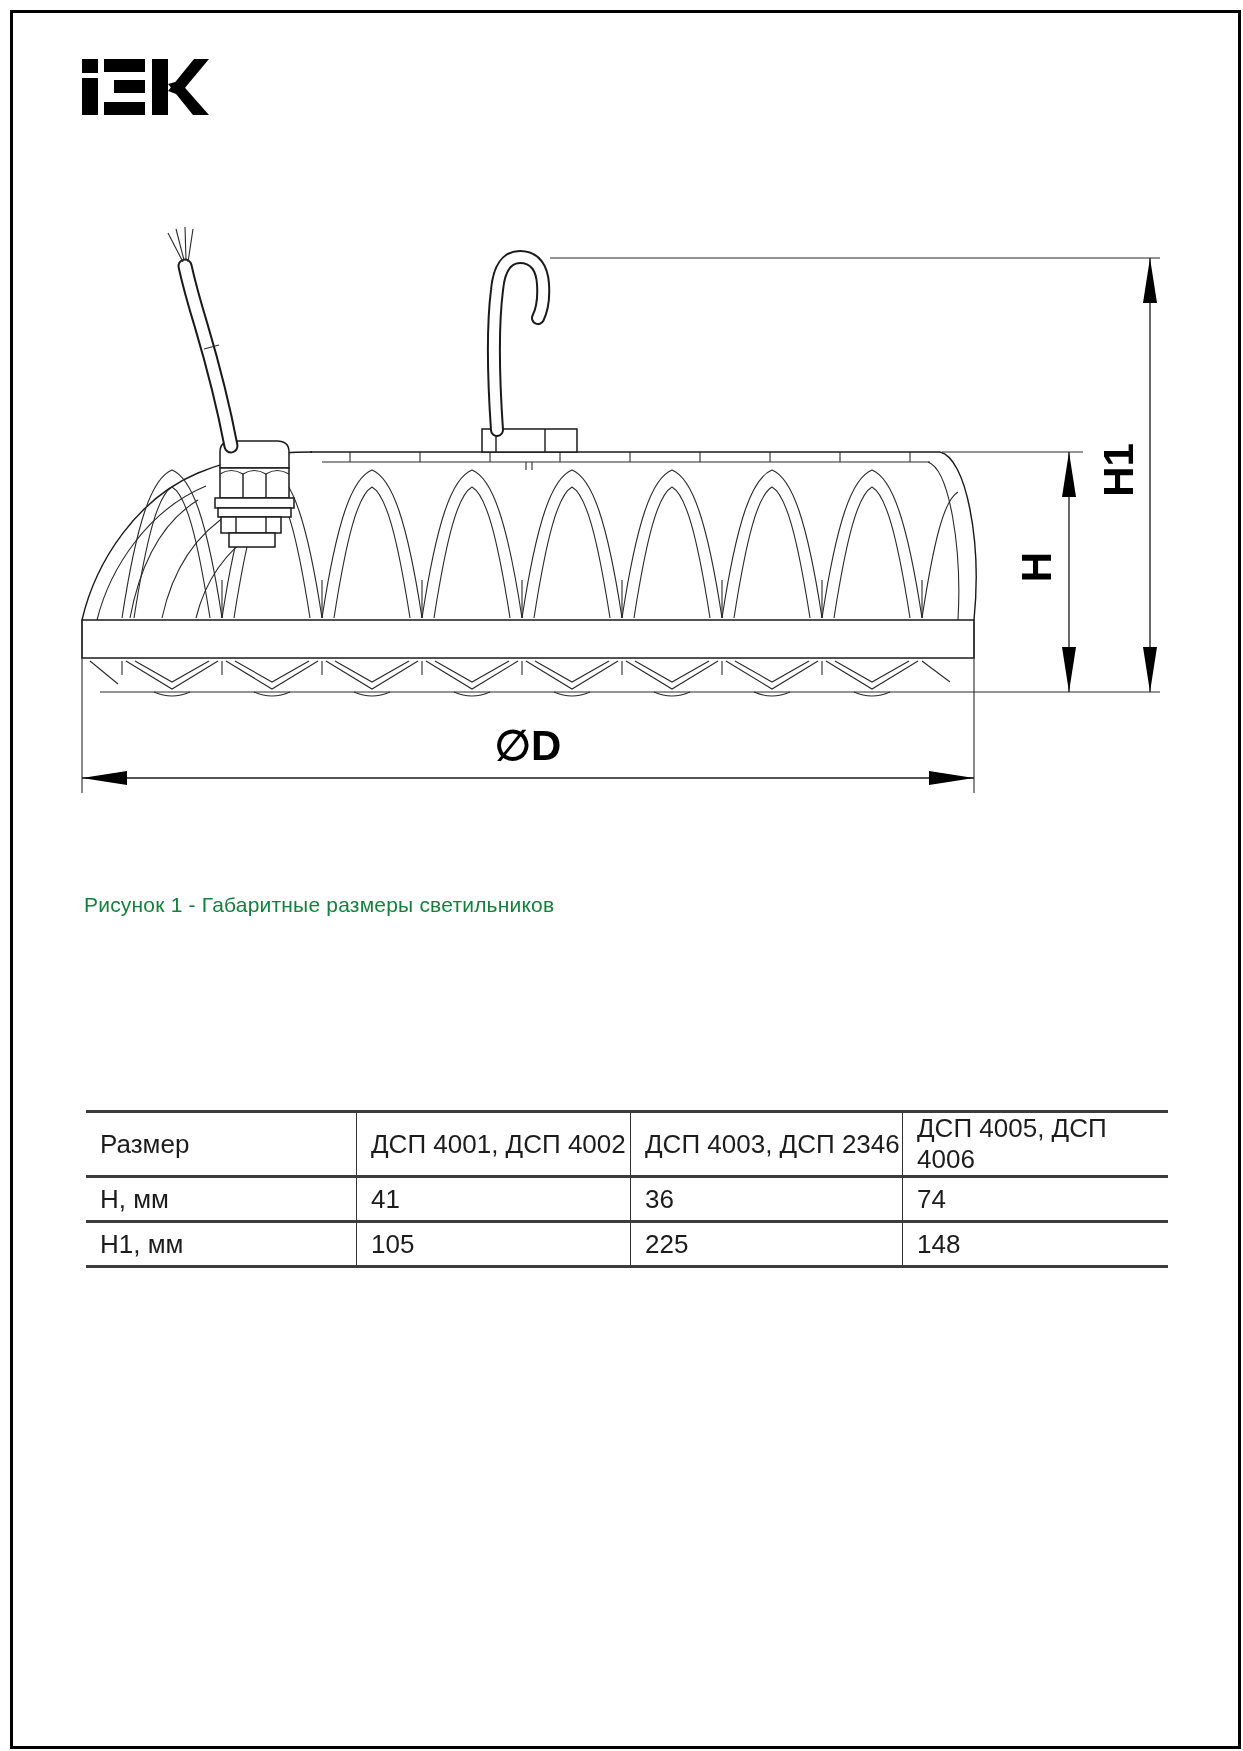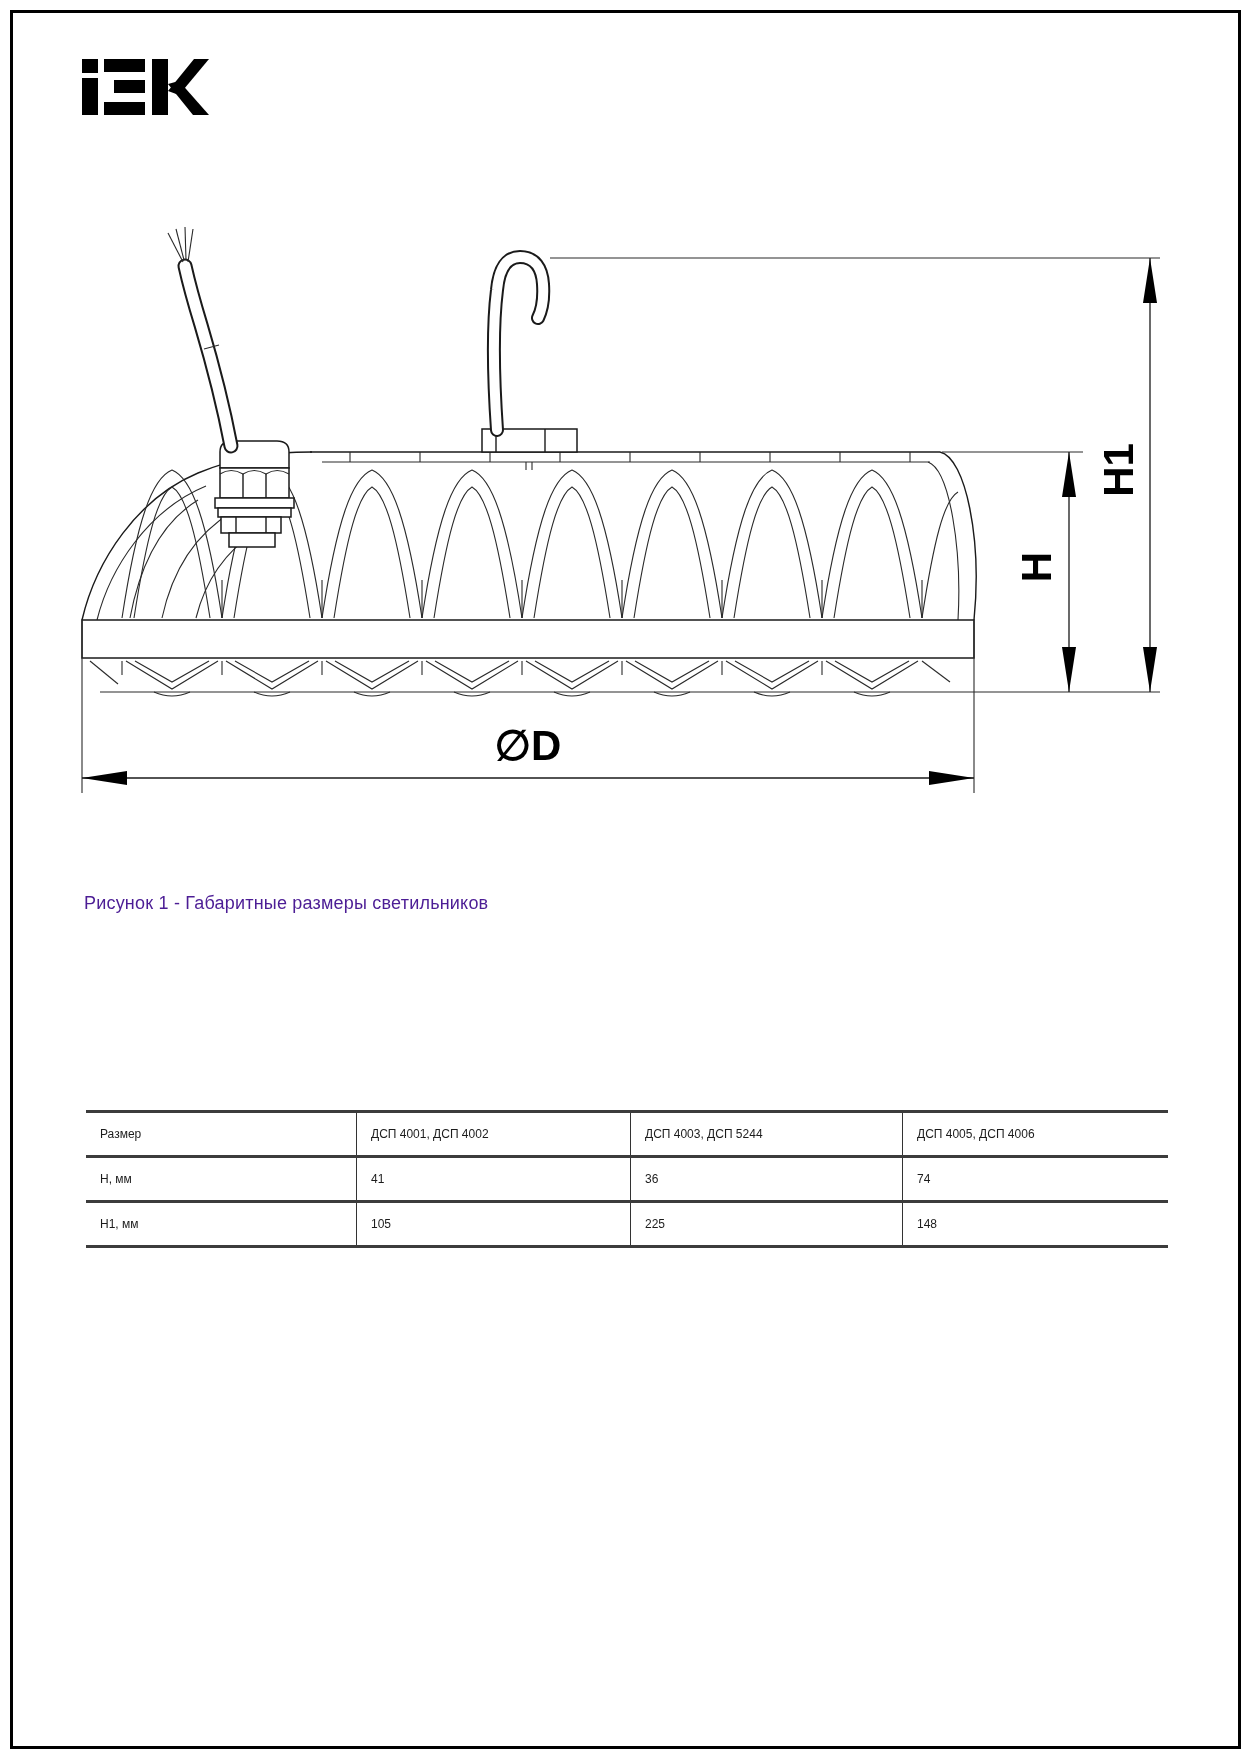--- a/index.html
+++ b/index.html
@@ -12,27 +12,27 @@
     overflow:hidden;
   }
   .page-frame{
     position:absolute;left:10px;top:10px;right:2px;bottom:2px;
     border:3px solid #000;
     pointer-events:none;
   }
   .figure-svg{position:absolute;left:0;top:0;}
   .caption{
     position:absolute;left:84px;top:893px;
-    font-size:18px;color:#4c1d95;letter-spacing:0.2px;
+    font-size:21px;color:#15803d;letter-spacing:0.2px;
   }
   .dim-table{
     position:absolute;left:86px;top:1110px;
     width:1082px;
     border-collapse:collapse;
-    font-size:12px;color:#1c1c1c;
+    font-size:26px;color:#1c1c1c;
   }
   .dim-table tr{height:45px;}
   .dim-table td{
     padding:0 0 0 14px;
     vertical-align:middle;
     border-bottom:3px solid #3c3c3c;
   }
   .dim-table tr:first-child td{border-top:3px solid #3c3c3c;}
   .dim-table td:not(:last-child){border-right:1px solid #333;}
   .c1{width:256px;}
@@ -237,21 +237,21 @@
     </g>
   </svg>
 
   <div class="caption">Рисунок 1 - Габаритные размеры светильников</div>
 
   <table class="dim-table">
     <tbody>
       <tr>
         <td class="c1">Размер</td>
         <td class="c2">ДСП 4001, ДСП 4002</td>
-        <td class="c3">ДСП 4003, ДСП 5244</td>
+        <td class="c3">ДСП 4003, ДСП 2346</td>
         <td>ДСП 4005, ДСП 4006</td>
       </tr>
       <tr>
         <td>Н, мм</td>
         <td>41</td>
         <td>36</td>
         <td>74</td>
       </tr>
       <tr>
         <td>Н1, мм</td>

